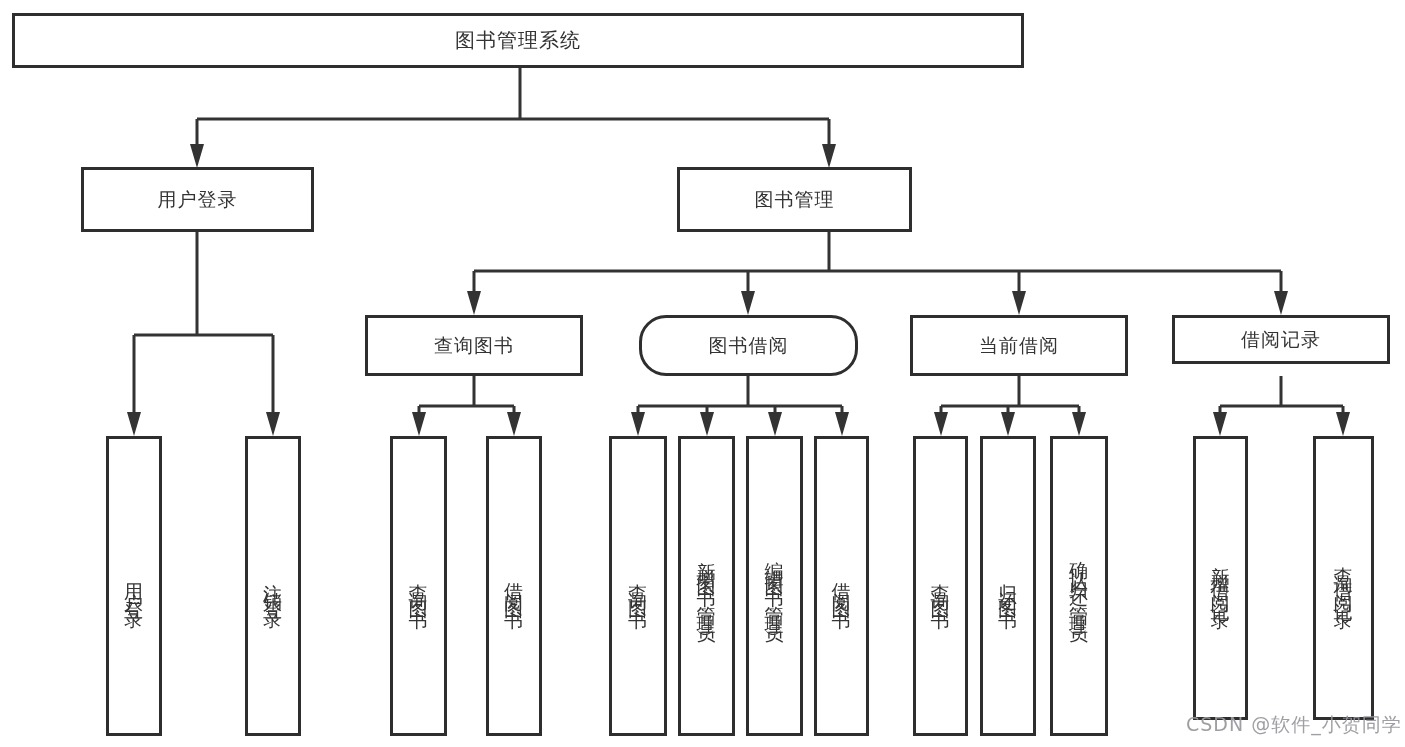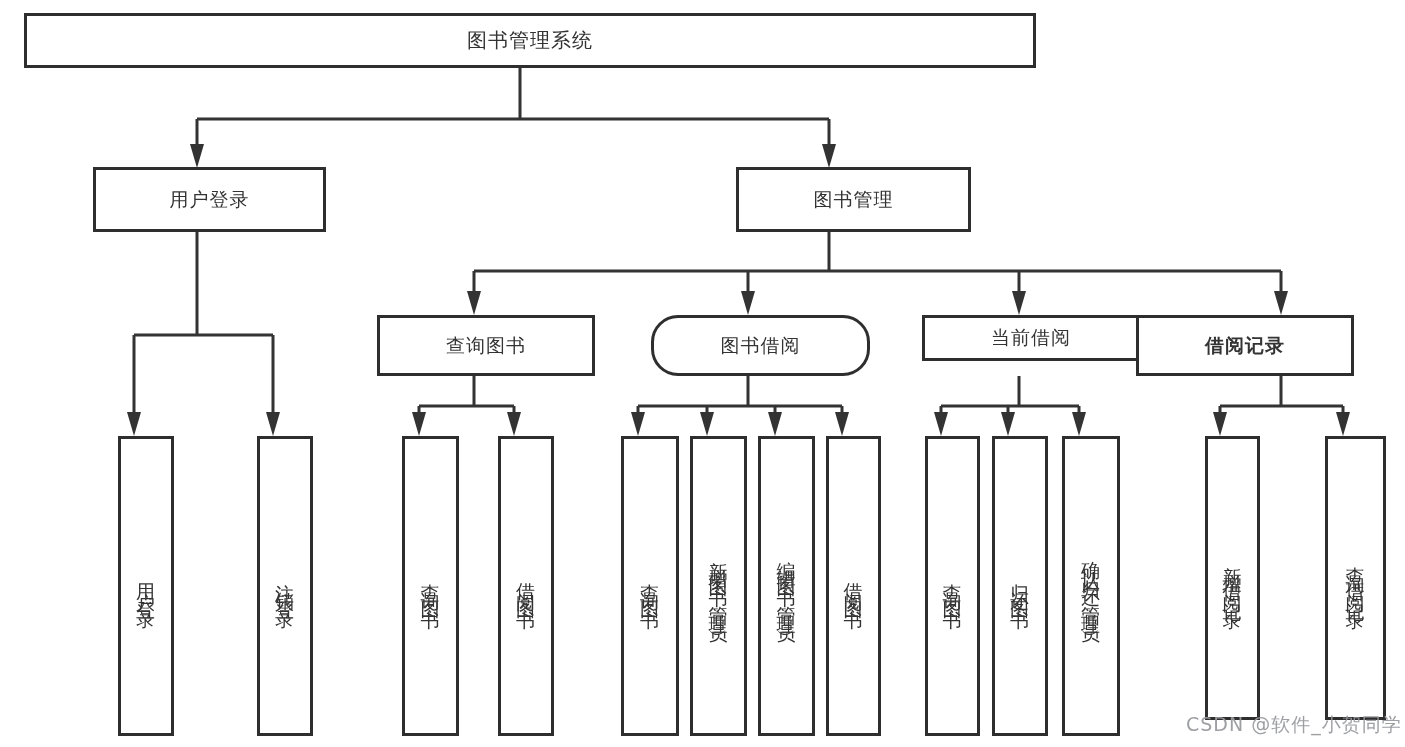--- a/index.html
+++ b/index.html
@@ -22,21 +22,20 @@
     background: #ffffff;
     border: 3px solid #2e2e2e;
     color: #333333;
     display: flex;
     align-items: center;
     justify-content: center;
     font-size: 19px;
     letter-spacing: 1px;
     z-index: 2;
     white-space: nowrap;
-    margin-left: 12px;
   }
   .node.v {
     writing-mode: vertical-rl;
     text-orientation: mixed;
     letter-spacing: 9px;
     line-height: 1;
     white-space: normal;
   }
   .node.root { font-size: 20px; }
   .watermark {
@@ -98,26 +97,26 @@
       <polygon points="1072,412 1086,412 1079,436"></polygon>
 
       <polygon points="1213,412 1227,412 1220,436"></polygon>
       <polygon points="1336,412 1350,412 1343,436"></polygon>
     </g>
   </svg>
 
   <div class="node root" style="left:12px; top:13px; width:1012px; height:55px;">图书管理系统</div>
 
   <div class="node" style="left:81px; top:167px; width:233px; height:65px;">用户登录</div>
-  <div class="node" style="left:724px; top:167px; width:235px; height:65px;">图书管理</div>
+  <div class="node" style="left:677px; top:167px; width:235px; height:65px;">图书管理</div>
 
   <div class="node" style="left:365px; top:315px; width:218px; height:61px;">查询图书</div>
   <div class="node" style="left:639px; top:315px; width:219px; height:61px;border-radius:27px;">图书借阅</div>
-  <div class="node" style="left:910px; top:315px; width:218px; height:46px;">当前借阅</div>
-  <div class="node" style="left:1124px; top:315px; width:218px; height:61px;font-weight:bold;">借阅记录</div>
+  <div class="node" style="left:910px; top:315px; width:218px; height:61px;">当前借阅</div>
+  <div class="node" style="left:1172px; top:315px; width:218px; height:49px;">借阅记录</div>
 
   <div class="node v" style="left:106px; top:436px; width:56px; height:300px;">用户登录</div>
   <div class="node v" style="left:245px; top:436px; width:56px; height:300px;">注销登录</div>
 
   <div class="node v" style="left:390px; top:436px; width:57px; height:300px;">查询图书</div>
   <div class="node v" style="left:486px; top:436px; width:56px; height:300px;">借阅图书</div>
 
   <div class="node v" style="left:609px; top:436px; width:58px; height:300px;">查询图书</div>
   <div class="node v" style="left:678px; top:436px; width:57px; height:300px;">新增图书（管理员）</div>
   <div class="node v" style="left:746px; top:436px; width:57px; height:300px;">编辑图书（管理员）</div>

